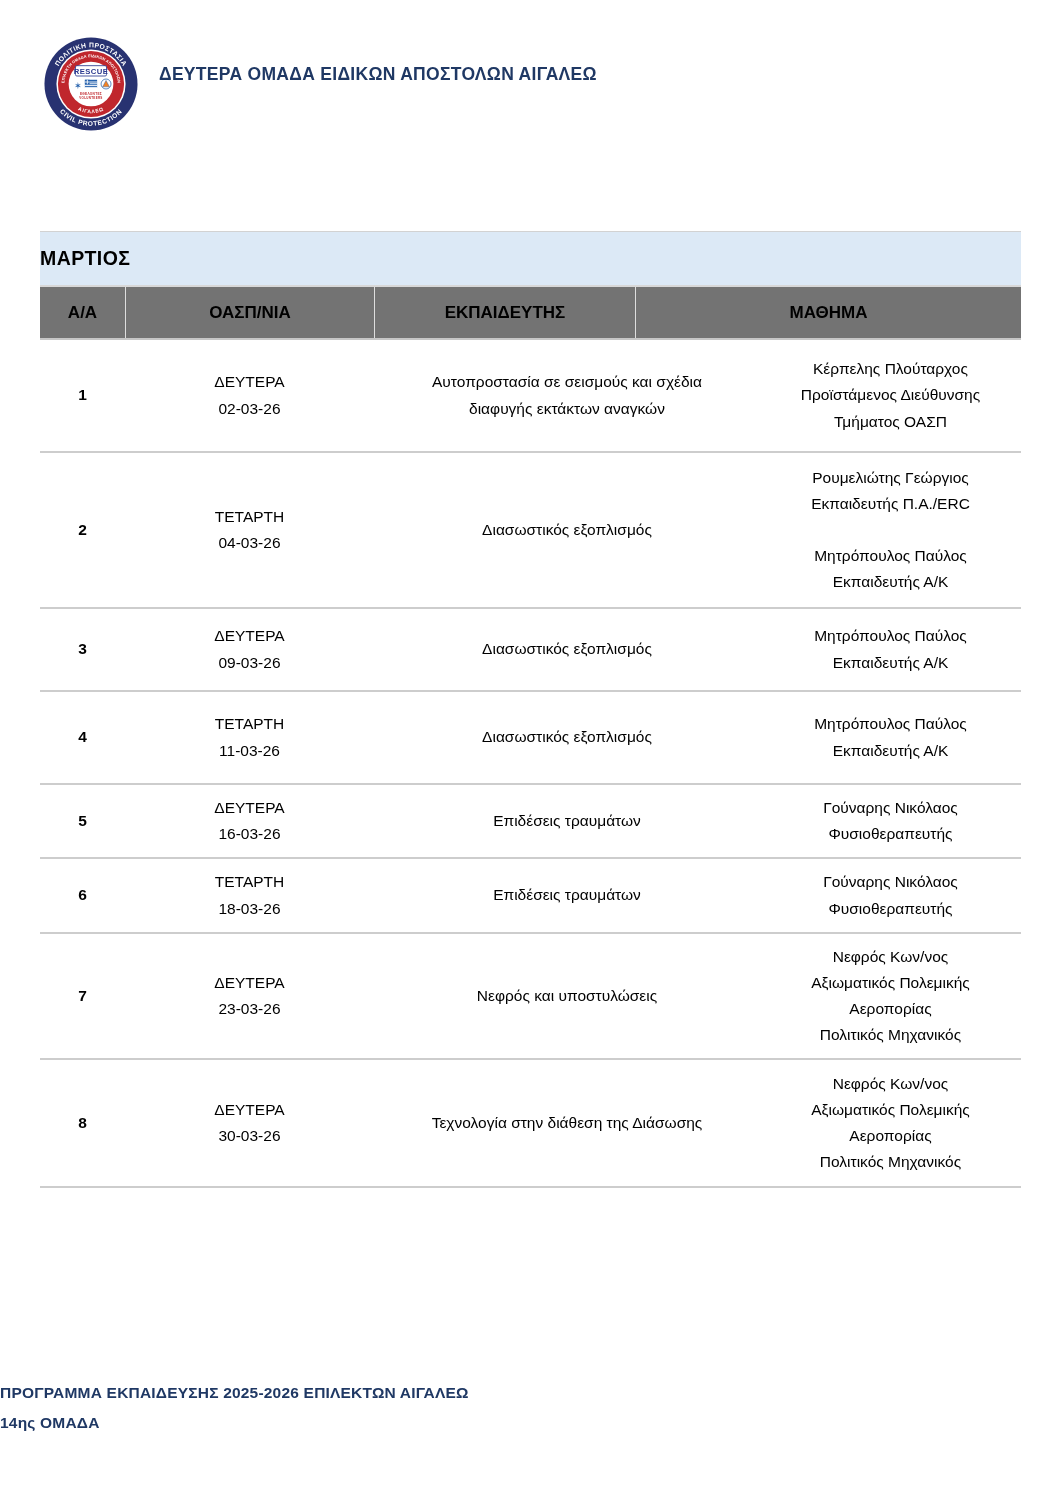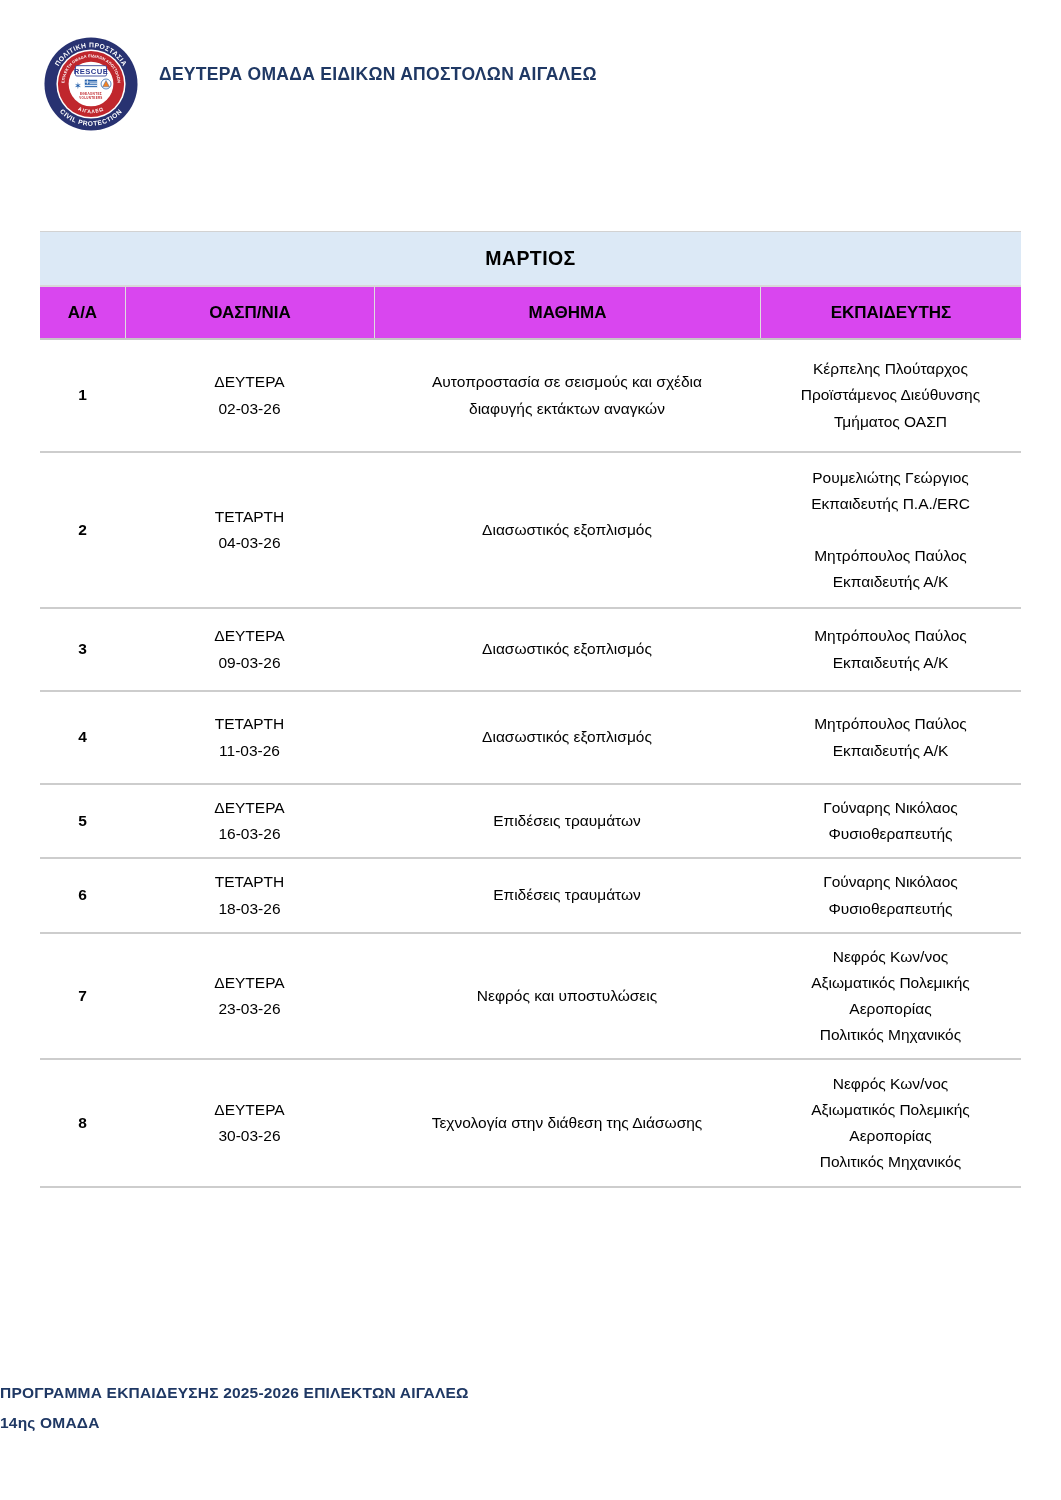--- a/index.html
+++ b/index.html
@@ -21,26 +21,26 @@
   
   .schedule{
     position:absolute;left:40px;top:231px;width:981px;
     box-sizing:border-box;
   }
   .month-band{
     box-sizing:border-box;height:56px;
     background:#dce9f6;
     border-top:1px solid #d2d2d2;
     border-bottom:2px solid #d8d8d8;
-    display:flex;align-items:center;justify-content:center;
+    display:flex;align-items:center;
     font-size:19.5px;font-weight:bold;letter-spacing:0.4px;
   }
   .col-head{
     box-sizing:border-box;height:53px;
-    background:#d946ef;
+    background:#737373;
     border-bottom:2px solid #c6c6c6;
     display:flex;
     font-size:17px;font-weight:bold;
   }
   .col-head .hc{
     display:flex;align-items:center;justify-content:center;
     box-sizing:border-box;
   }
   .col-head .hc + .hc{border-left:1px solid #dedede;}
   .c1{width:85px;}
@@ -133,22 +133,22 @@
 
   <div class="schedule">
 
     <div class="month-band">
       <span>ΜΑΡΤΙΟΣ</span>
     </div>
 
     <div class="col-head">
       <div class="hc c1">Α/Α</div>
       <div class="hc c2">ΟΑΣΠ/ΝΙΑ</div>
+      <div class="hc c4">ΕΚΠΑΙΔΕΥΤΗΣ</div>
       <div class="hc c3">ΜΑΘΗΜΑ</div>
-      <div class="hc c4">ΕΚΠΑΙΔΕΥΤΗΣ</div>
     </div>
 
     <div class="rows">
 
       <div class="trow">
         <div class="c c1">1</div>
         <div class="c c2">ΔΕΥΤΕΡΑ
 02-03-26</div>
         <div class="c c3">Αυτοπροστασία σε σεισμούς και σχέδια
 διαφυγής εκτάκτων αναγκών</div>

